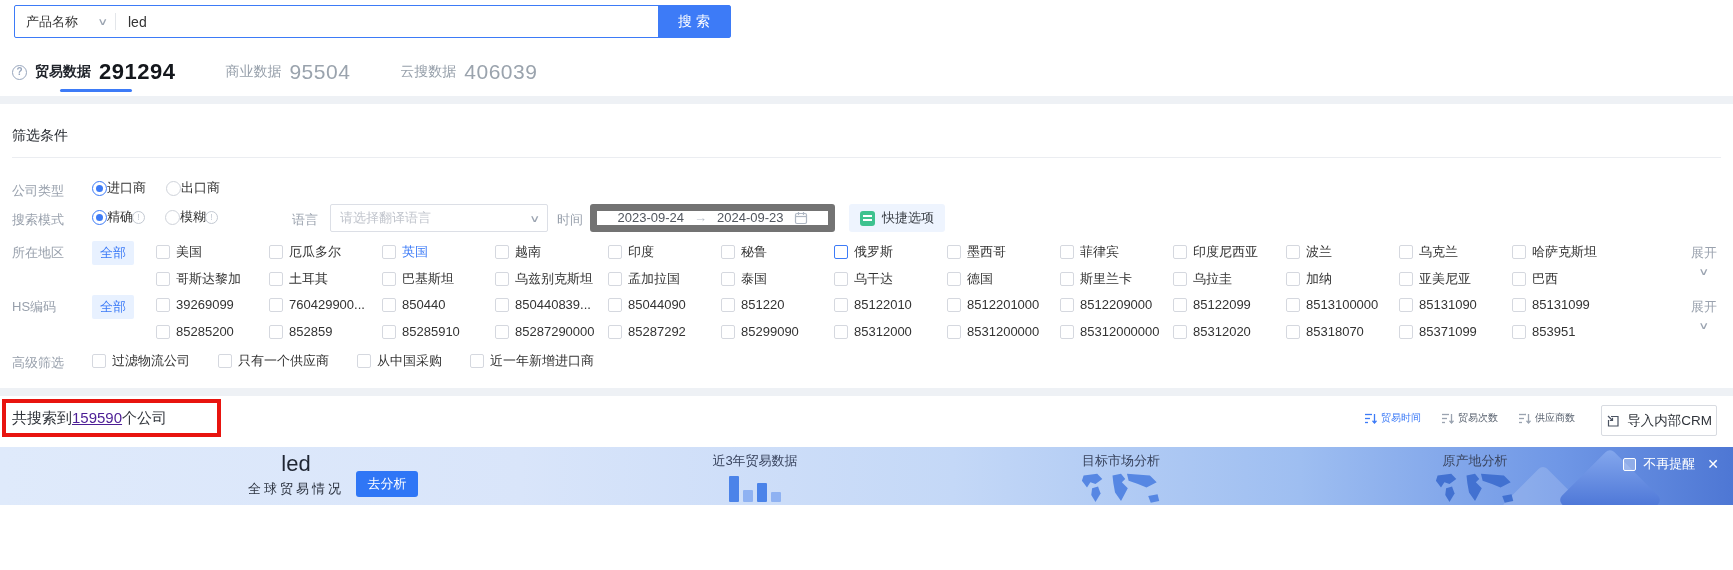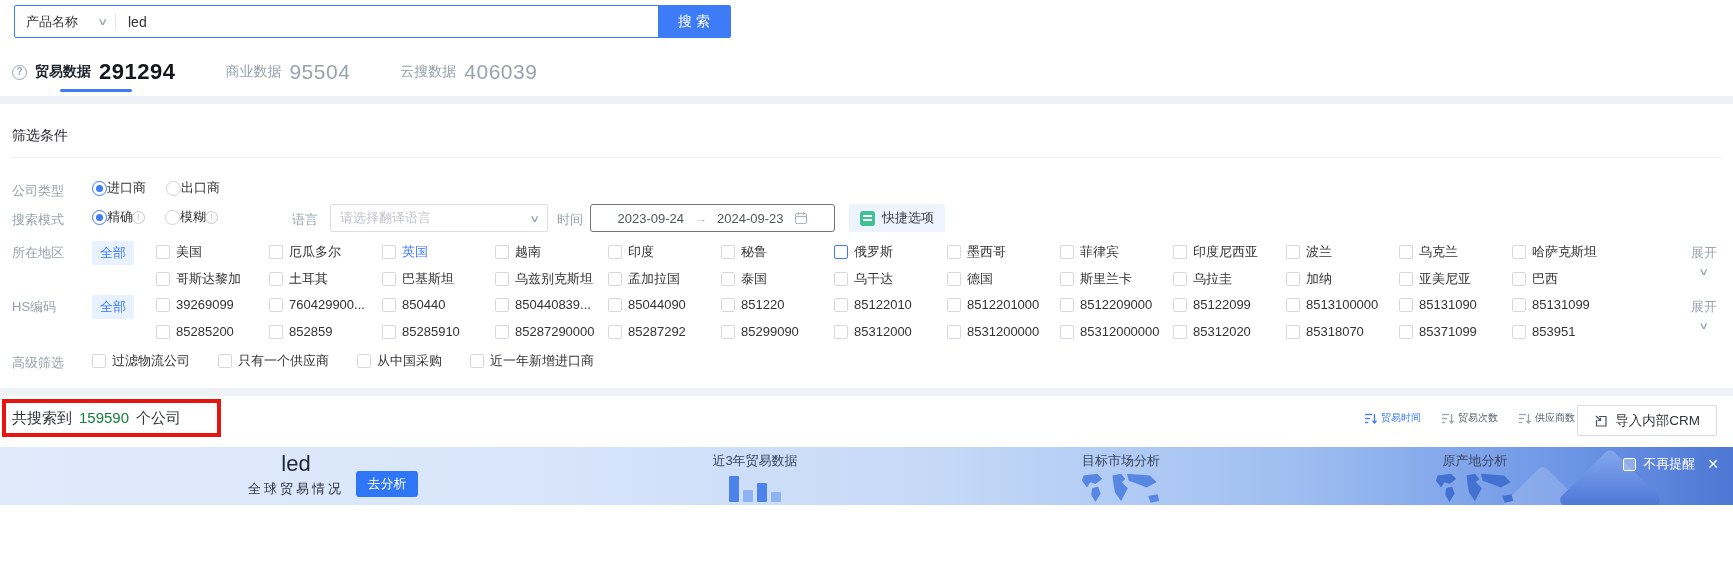--- a/index.html
+++ b/index.html
@@ -41,22 +41,22 @@
   .radio-item { display:flex; align-items:center; cursor:pointer; }
   .radio { width:15px; height:15px; border-radius:50%; border:1px solid #cfd3da; background:#fff; position:relative; }
   .radio.checked { border:1px solid #3d7bf7; }
   .radio.checked::after { content:""; position:absolute; left:3px; top:3px; width:7px; height:7px;
                           border-radius:50%; background:#3d7bf7; }
   .info-circle { width:13px; height:13px; border:1px solid #c3c9d2; border-radius:50%; color:#c3c9d2;
                  font-size:9px; line-height:11px; text-align:center; margin-left:-1px; }
   .sel-box { position:absolute; left:330px; width:218px; height:28px; border:1px solid #dcdfe6; border-radius:2px;
              display:flex; align-items:center; justify-content:space-between; padding:0 9px; background:#fff; cursor:pointer; }
   .sel-ph { color:#c0c4cc; }
-  .date-box { position:absolute; left:590px; width:245px; height:28px; border:1px solid #737373; border-radius:3px;
-              display:flex; align-items:center; justify-content:center; gap:10px; background:#fff; cursor:pointer;
+  .date-box { position:absolute; left:590px; width:245px; height:28px; border:7px solid #737373; border-radius:3px;
+              display:flex; align-items:flex-end; justify-content:center; gap:10px; background:#fff; cursor:pointer;
               color:#51565e; }
   .date-arrow { color:#b8bec8; }
   .quick-chip { position:absolute; left:849px; height:28px; background:#eef4fe; border-radius:3px;
                 display:flex; align-items:center; gap:7px; padding:0 11px; cursor:pointer; color:#3a3f46; }
   .quick-ico { width:15px; height:15px; border-radius:3px; background:#3ec28f; position:relative; }
   .quick-ico::after { content:""; position:absolute; left:3px; top:4px; width:9px; height:2px; background:#fff;
                       box-shadow:0 4px 0 #fff; }
   .chip-all { position:absolute; left:92px; width:42px; height:24px; margin-top:-3px; background:#e8f1ff;
               color:#3d7bf7; text-align:center; line-height:24px; border-radius:2px; cursor:pointer; }
   .opt-line { position:absolute; left:156px; display:flex; }
@@ -66,28 +66,28 @@
   .cb-blue { border-color:#3d7bf7; }
   .opt-t { color:#333; }
   .t-blue { color:#3d7bf7; }
   .adv-line { position:absolute; left:92px; top:248px; display:flex; gap:28px; }
   .expand { position:absolute; right:16px; color:#9aa2ae; cursor:pointer; display:flex; gap:4px; align-items:center;flex-direction:column; }
 
   
   .results { position:absolute; left:0; top:396px; right:0; height:48px; background:#fff; }
   .red-box { position:absolute; left:2px; top:3px; width:219px; height:38px; border:4px solid #e8140f; z-index:5; }
   .result-text { position:absolute; left:12px; top:13px; font-size:15px; color:#30343b; }
-  .result-count { color:#15803d; margin:0 7px; }
+  .result-count { color:#4c1d95; margin:0 0;text-decoration:underline; }
   .sorts { position:absolute; right:158px; top:15px; display:flex; gap:20px; align-items:center; }
   .sort-item { display:flex; align-items:center; gap:4px; color:#5a6370; cursor:pointer; font-size:10px; }
   .sort-item svg { stroke:#9aa3b0; }
   .sort-item.active { color:#3d7bf7; }
   .sort-item.active svg { stroke:#3d7bf7; }
   .crm-btn { position:absolute; right:16px; top:9px; height:31px; border:1px solid #d8dbe1; border-radius:2px;
-             background:#fff; display:flex; align-items:center; gap:7px; padding:0 16px; cursor:pointer;
+             background:#fff; display:flex; align-items:center; gap:7px; padding:0 4px; cursor:pointer;
              color:#30343b; font-size:13.5px; }
 
   
   .banner { position:absolute; left:0; top:447px; right:0; height:58px; overflow:hidden;
             background:linear-gradient(90deg,#dfeafb 0%,#d9e5fa 30%,#c4d8f7 55%,#9ebef1 75%,#6f97e6 90%,#4e77d4 100%); }
   .banner-diamond { position:absolute; right:86px; top:16px; width:74px; height:74px; transform:rotate(45deg);
                     border-radius:6px; background:linear-gradient(135deg,#86a9ee 0%,#4a74d6 60%,#3b63c4 100%); }
   .banner-diamond2 { position:absolute; right:160px; top:30px; width:60px; height:60px; transform:rotate(45deg);
                      border-radius:6px; background:rgba(255,255,255,.16); }
   .b-keyword { position:absolute; left:240px; top:4px; width:112px; text-align:center; font-size:22px; color:#1f2633; }

